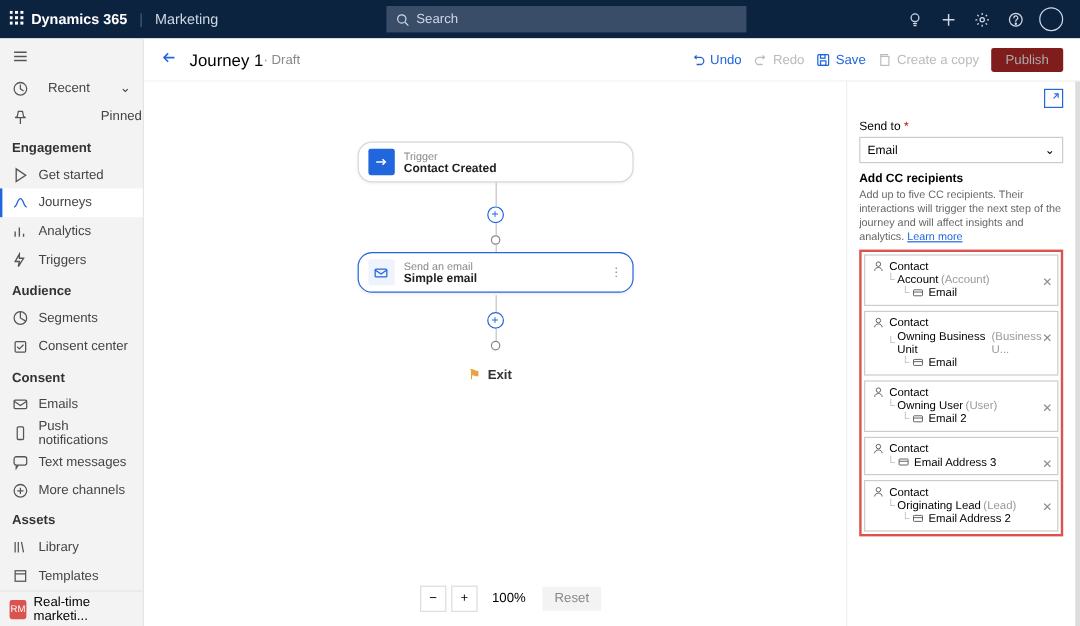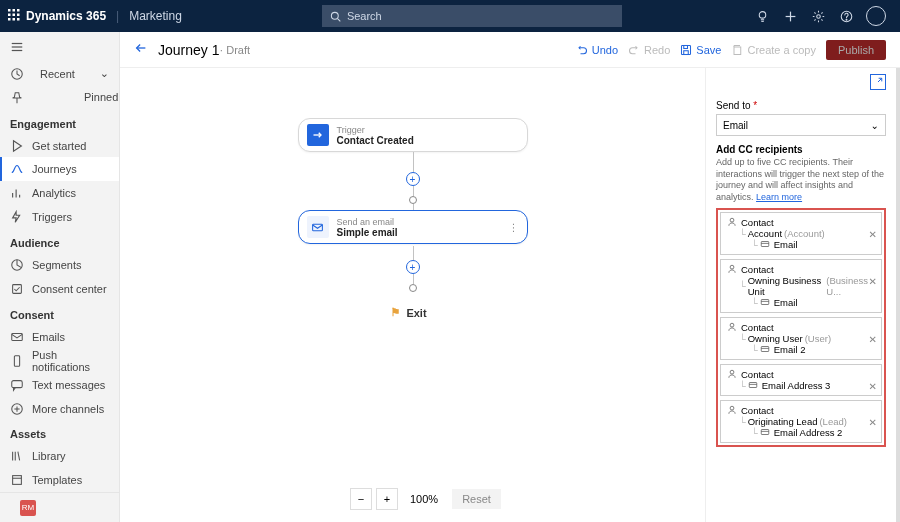--- a/index.html
+++ b/index.html
@@ -17,21 +17,21 @@
 .topbar .avatar { width: 20px; height: 20px; border: 1px solid #cfd8e6; border-radius: 50%; margin: 0 6px; }
 
 .body { display: flex; height: calc(522px - 32px); }
 .wrapsb { width: 120px; display: flex; background: #f3f3f3; border-right: 1px solid #e5e5e5; flex-direction: column; }
 .wrapsb .row { display: flex; align-items: center; height: 24px; padding: 0 10px; color: #444; cursor: pointer; font-size: 11px; }
 .wrapsb .row svg, .wrapsb .row .ic { width: 14px; height: 14px; margin-right: 8px; flex-shrink: 0; }
 .wrapsb .row.top { justify-content: space-between; }
 .wrapsb .head { font-weight: 600; font-size: 11px; padding: 8px 10px 4px; color: #333; }
 .wrapsb .row.sel { background: #fff; border-left: 2px solid #2266dd; padding-left: 8px; }
 .wrapsb .spacer-sb { flex: 1; }
-.wrapsb .footer-sb { display: flex; align-items: center; height: 30px; padding: 0 20px; border-top: 1px solid #e5e5e5; font-size: 11px; }
+.wrapsb .footer-sb { display: flex; align-items: center; height: 30px; padding: 0 8px; border-top: 1px solid #e5e5e5; font-size: 11px; }
 .wrapsb .footer-sb .sq { width: 16px; height: 16px; background: #d9534f; color: #fff; font-size: 8px; display: flex; align-items: center; justify-content: center; margin-right: 6px; border-radius: 2px; }
 
 
 .main { flex: 1; display: flex; flex-direction: column; background: #fff; min-width: 0; }
 .tbar { height: 36px; border-bottom: 1px solid #eee; display: flex; align-items: center; padding: 0 14px; font-size: 12px; }
 .tbar .back { color: #2266dd; margin-right: 10px; }
 .tbar .title { font-weight: 400; font-size: 14px; }
 .tbar .status { color: #888; font-size: 11px; }
 .tbar .sp { flex: 1; }
 .tbar .act { display: flex; align-items: center; margin-left: 10px; color: #555; font-size: 11px; }
@@ -254,20 +254,21 @@
         <svg width="13" height="13" viewBox="0 0 16 16" fill="none" stroke="#555" stroke-width="1.2">
           <rect x="3" y="3" width="10" height="10"></rect>
           <line x1="3" y1="6" x2="13" y2="6"></line>
         </svg>
         <span>Templates</span>
       </div>
 
     <div class="spacer-sb"></div>
     <div class="footer-sb">
       <div class="sq">RM</div>
+      <span>Real-time marketi...</span>
     </div>
   </div>
 
   <div class="main">
     <div class="tbar">
       <span class="back"><svg width="14" height="14" viewBox="0 0 16 16" fill="none" stroke="#2266dd" stroke-width="1.5">
             <line x1="13" y1="8" x2="3" y2="8"></line>
             <polyline points="7,4 3,8 7,12"></polyline>
           </svg></span>
       <span class="title">Journey 1</span>

